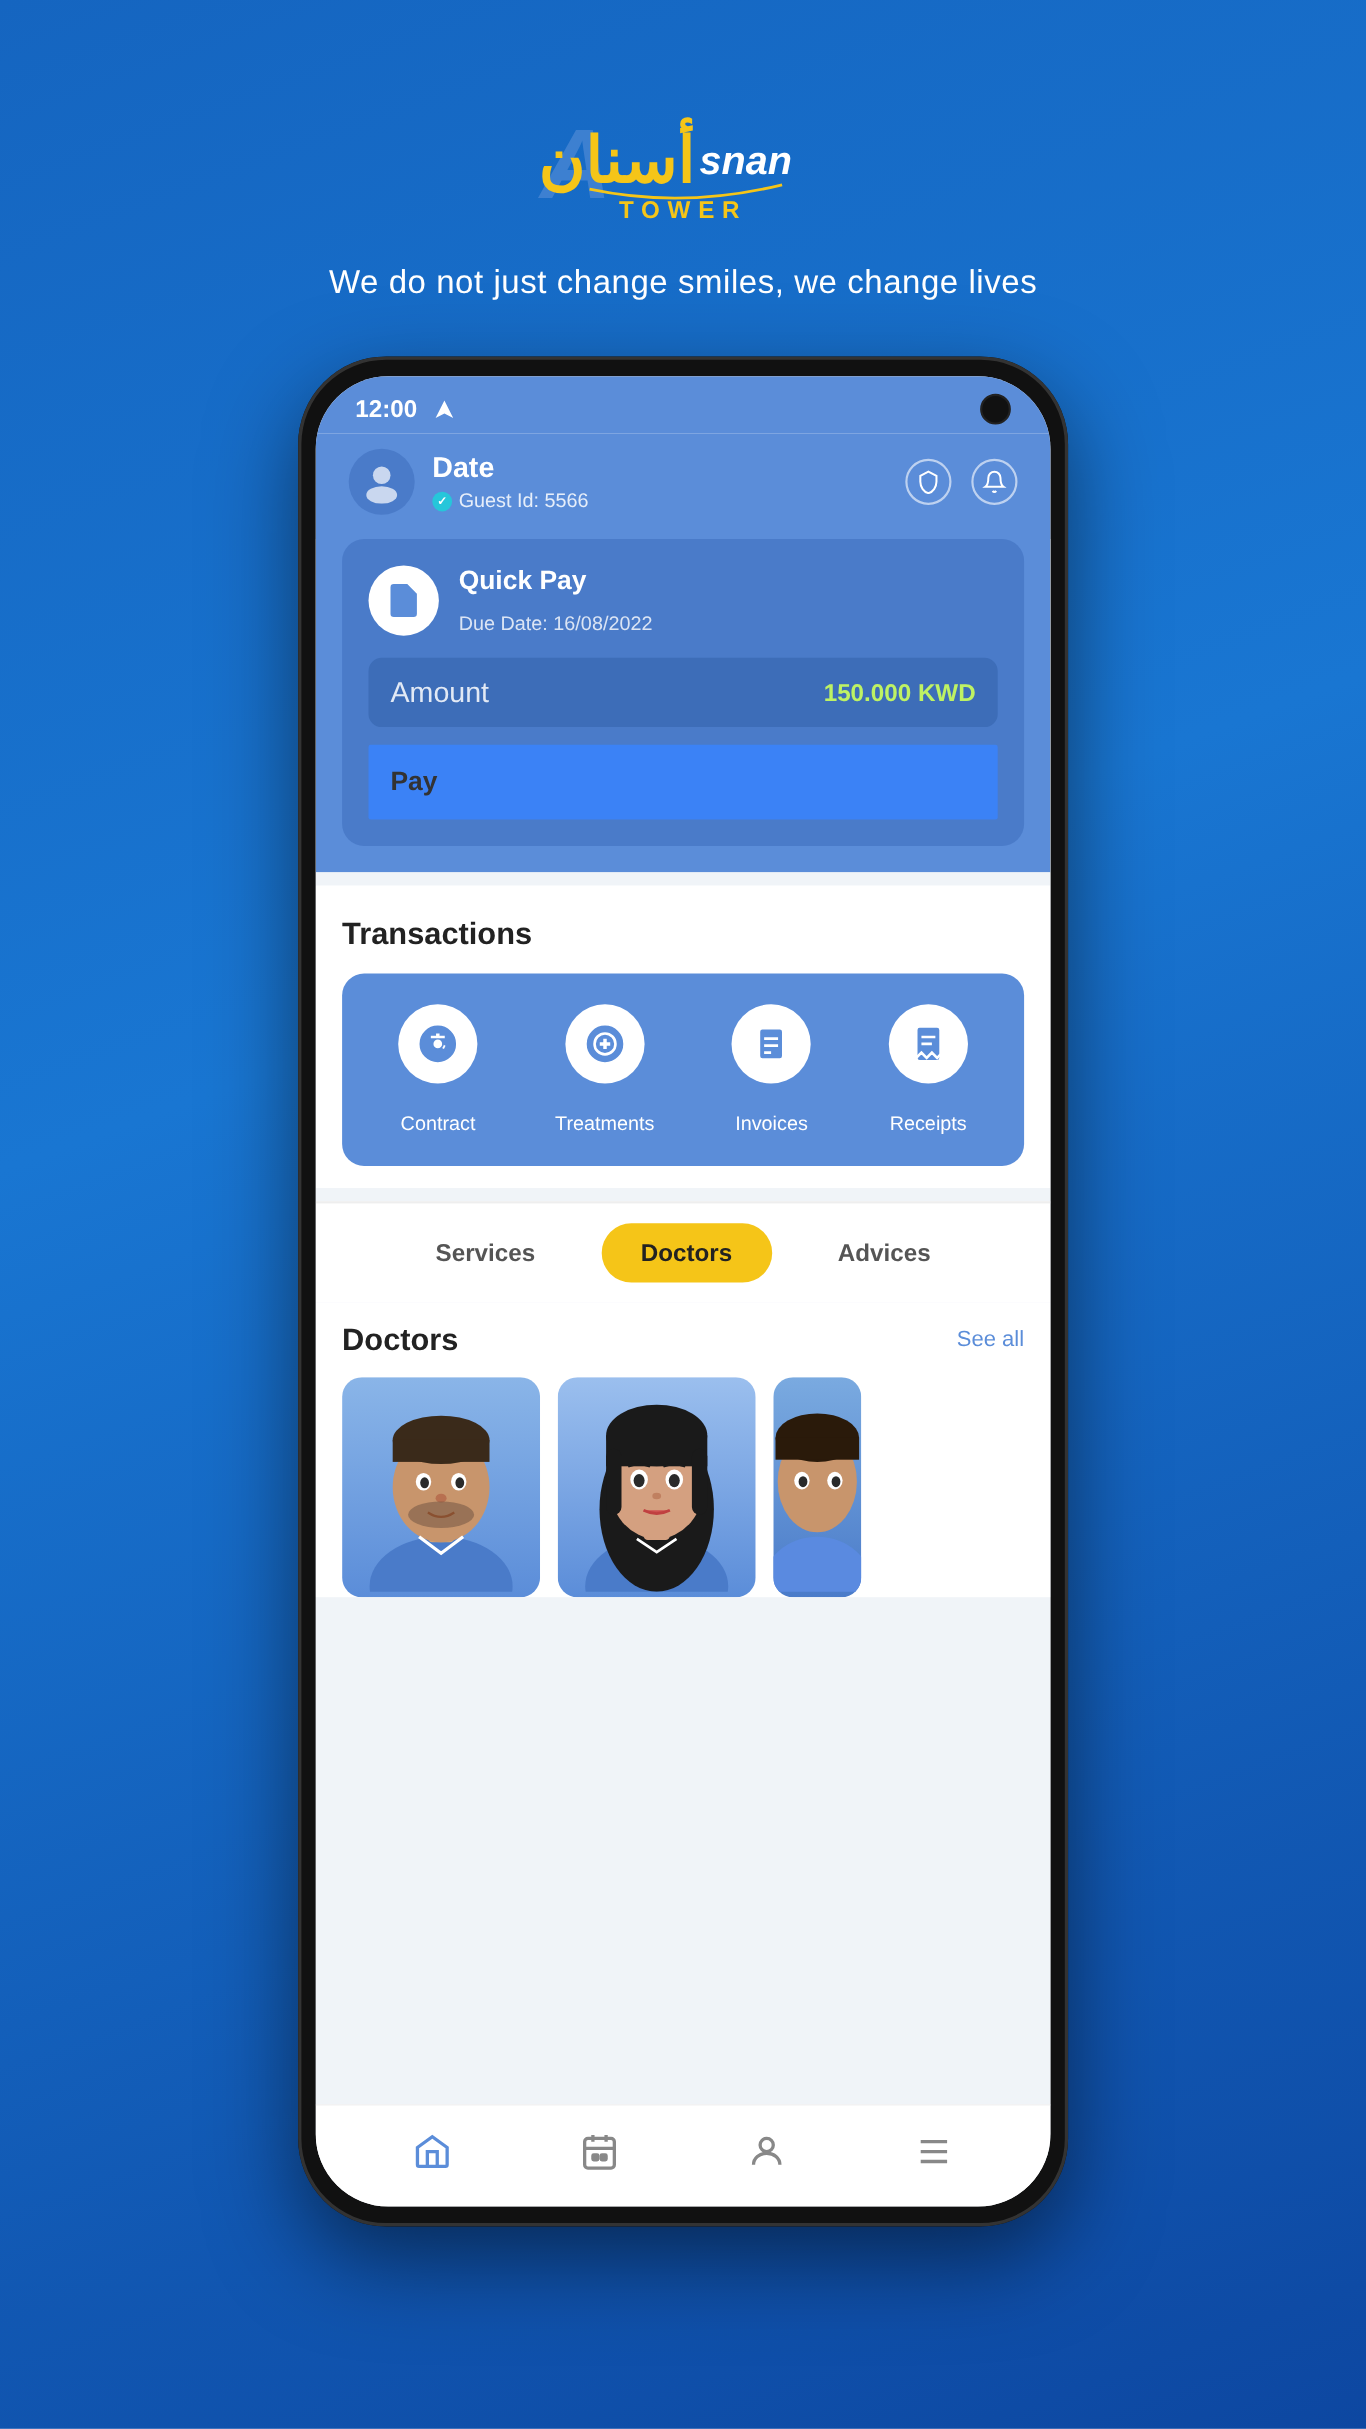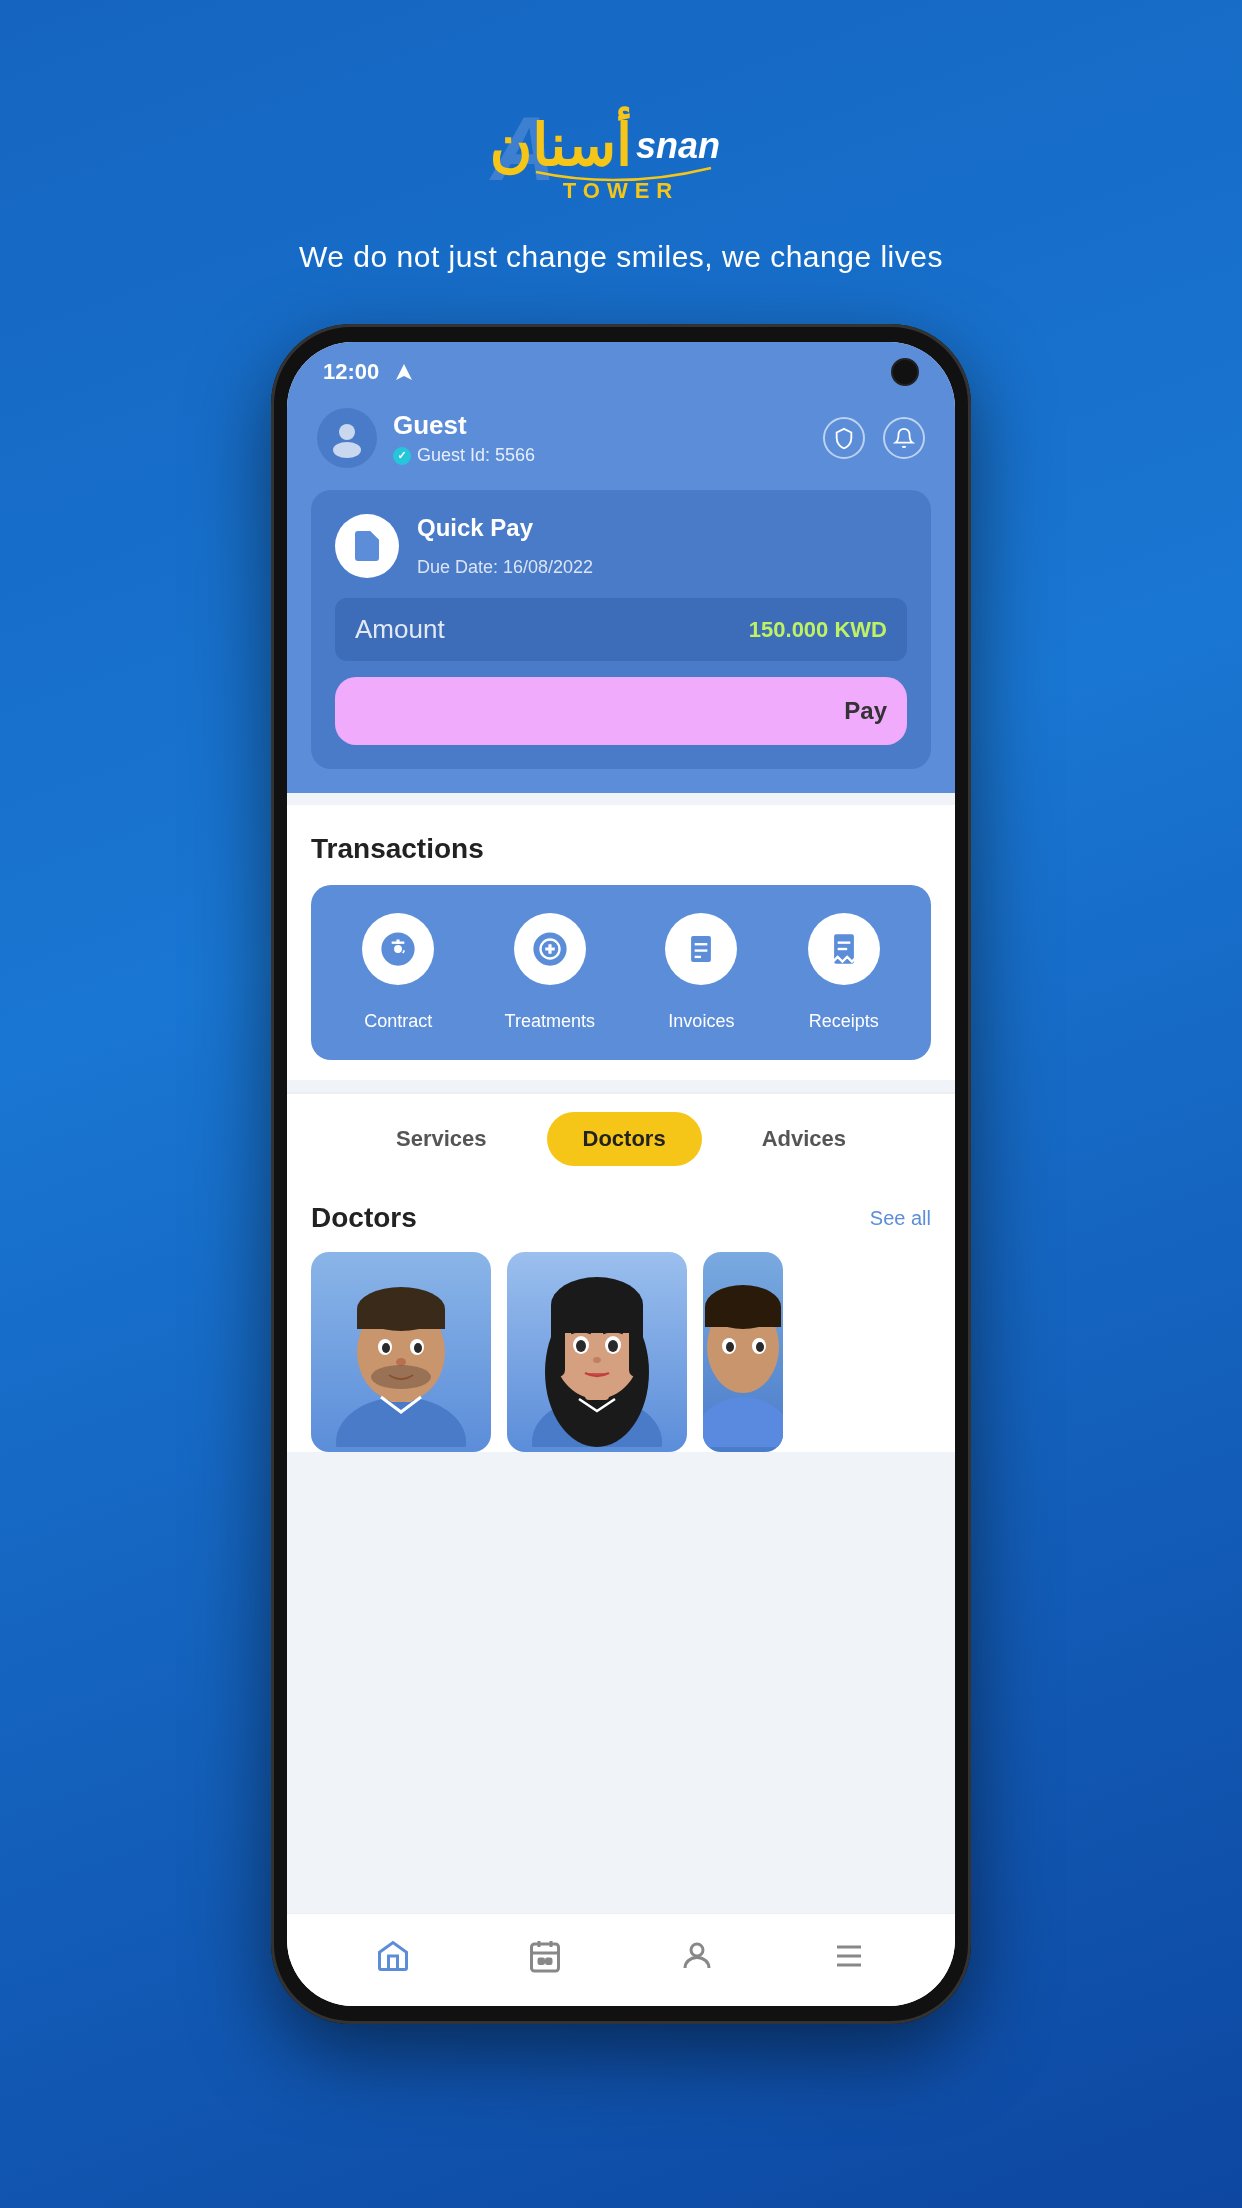--- a/index.html
+++ b/index.html
@@ -231,30 +231,30 @@
       color: rgba(255,255,255,0.85);
       font-size: 26px;
     }
     .amount-value {
       color: #bef264;
       font-size: 22px;
       font-weight: 700;
       text-align: center;
     }
     .pay-button {
-      background: #f0abfc;
+      background: #3b82f6;
       border: none;
-      border-radius: 21px;
+      border-radius: 2px;
       width: 100%;
       padding: 20px;
       font-size: 24px;
       font-weight: 600;
       color: #333;
       cursor: pointer;
-      text-align: right;
+      text-align: left;
     }
 
     
     .transactions-section {
       background: white;
       padding: 28px 24px 20px 24px;
     }
     .section-title {
       font-size: 28px;
       font-weight: 700;
@@ -448,21 +448,21 @@
       </div>
 
       <div class="app-header">
         <div class="avatar">
           <svg class="avatar-icon" viewBox="0 0 40 40" fill="rgba(255,255,255,0.7)">
             <circle cx="20" cy="14" r="8"></circle>
             <ellipse cx="20" cy="32" rx="14" ry="8"></ellipse>
           </svg>
         </div>
         <div class="user-info">
-          <div class="user-name">Guest</div>
+          <div class="user-name">Date</div>
           <div class="user-id">
             <span class="verified-dot"></span>
             <span>Guest Id: 5566</span>
           </div>
         </div>
         <div class="header-icons">
           <div class="header-icon">
             <svg width="22" height="22" viewBox="0 0 24 24" fill="none" stroke="white" stroke-width="2">
               <path d="M12 2L4 6v6c0 5.25 3.5 10.15 8 11.25C16.5 22.15 20 17.25 20 12V6l-8-4z"></path>
             </svg>

